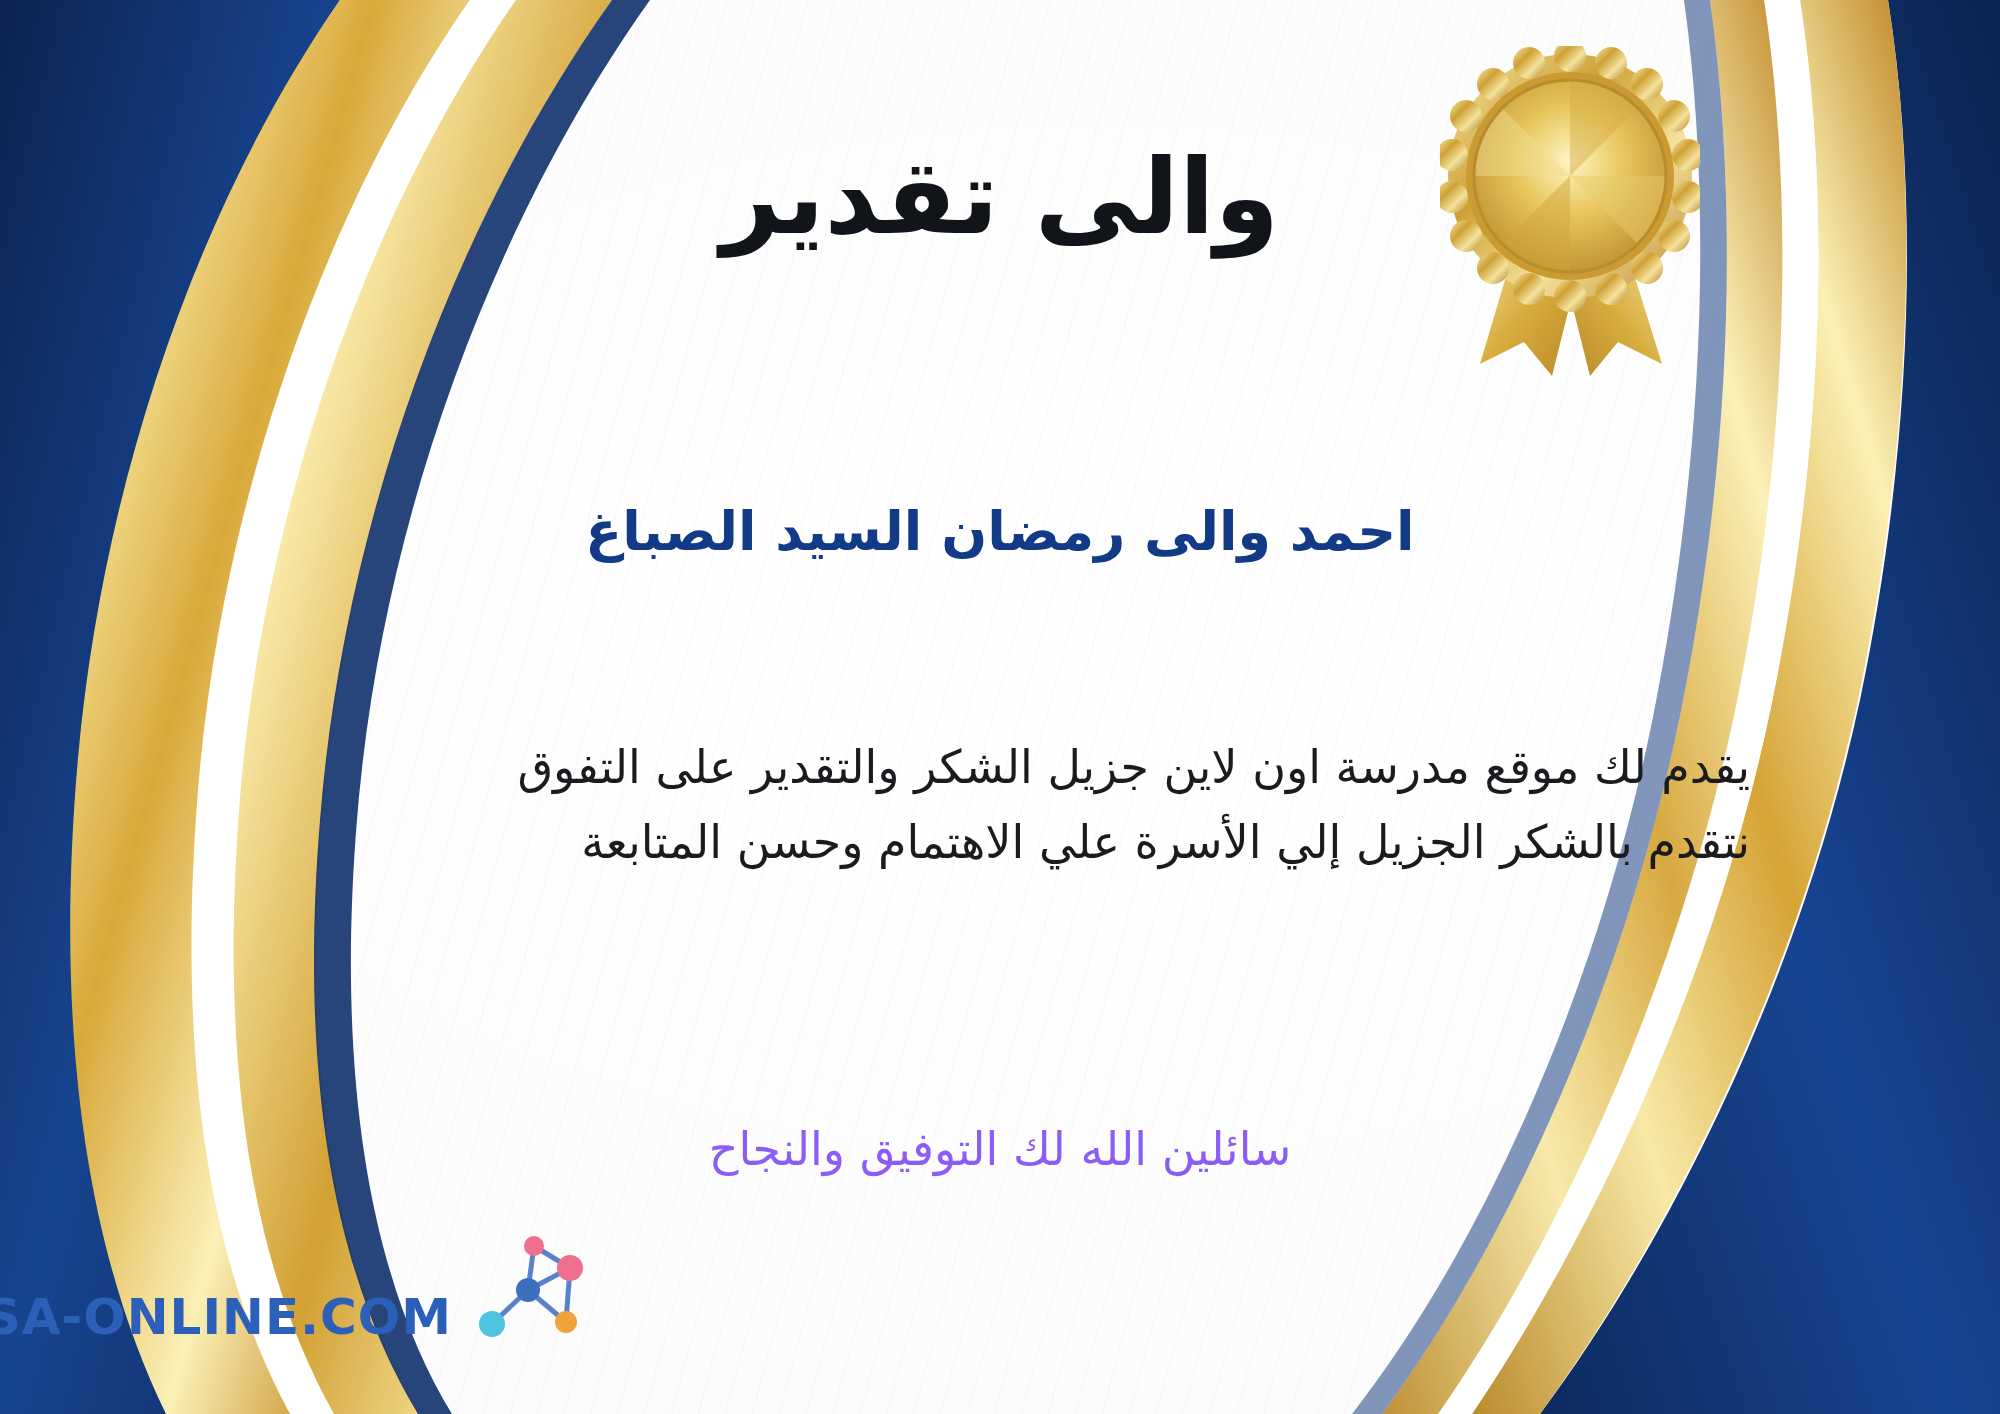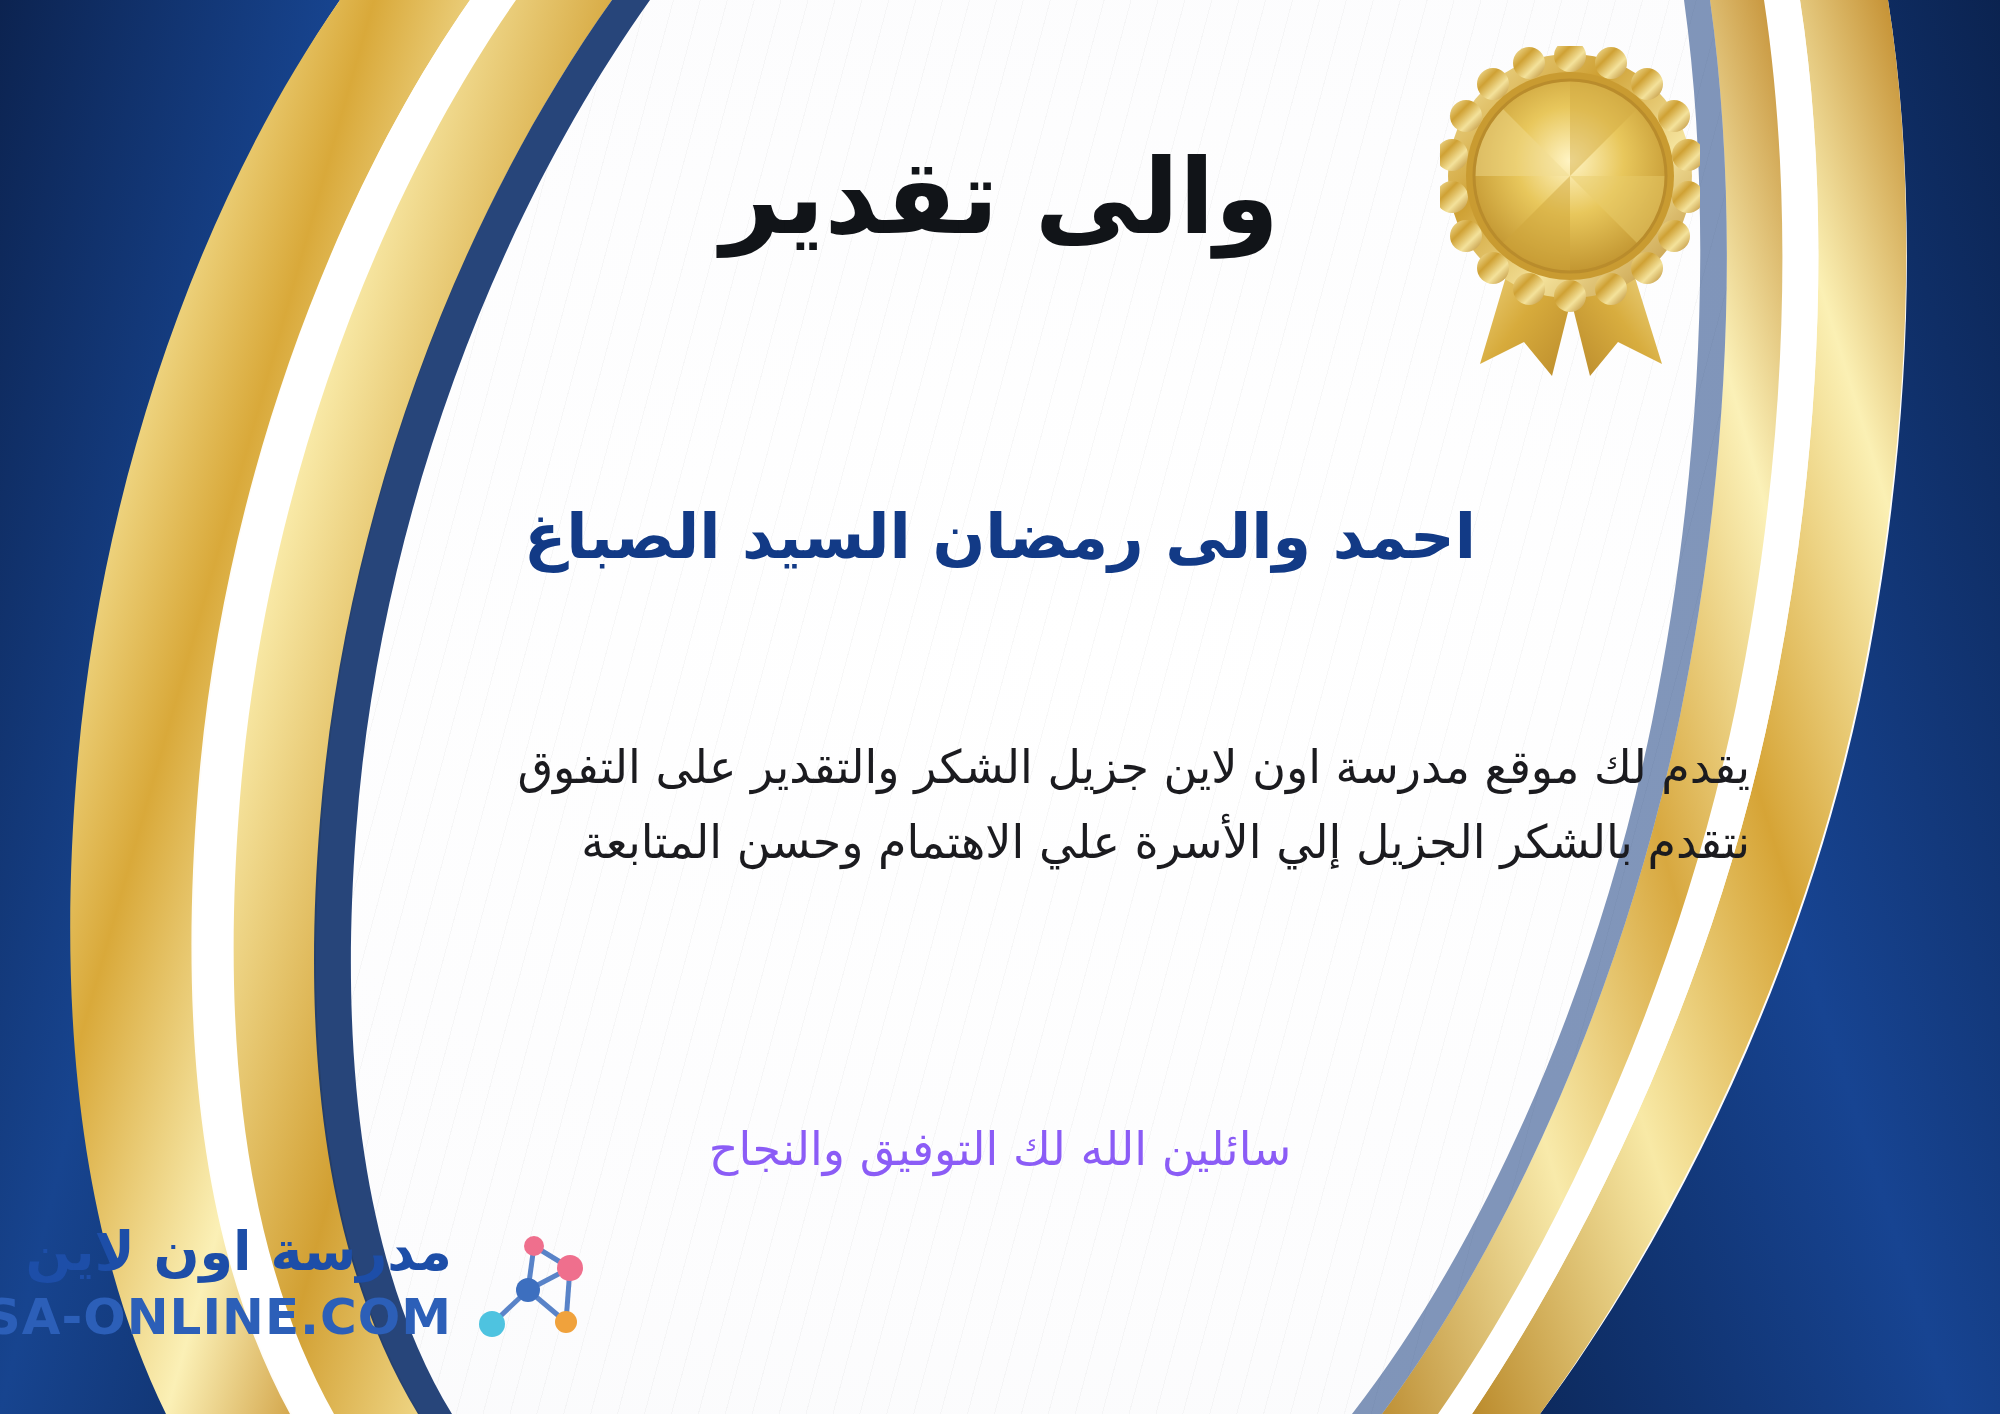--- a/index.html
+++ b/index.html
@@ -86,21 +86,21 @@
     color: #111418;
     letter-spacing: 0px;
     line-height: 1.1;
   }
 
   .recipient-name {
     position: absolute;
     top: 500px;
     left: 0;
     right: 0;
-    font-size: 62px;
+    font-size: 54px;
     font-weight: 700;
     color: #123a86;
     line-height: 1.2;
   }
 
   .body-block {
     position: absolute;
     top: 730px;
     left: 250px;
     right: 250px;
@@ -315,21 +315,20 @@
 
     <div class="body-block">
       <span class="body-line">يقدم لك موقع مدرسة اون لاين جزيل الشكر  والتقدير على التفوق</span>
       <span class="body-line">نتقدم  بالشكر الجزيل إلي الأسرة علي الاهتمام وحسن المتابعة</span>
     </div>
 
     <div class="closing-line">سائلين الله لك التوفيق  والنجاح</div>
   </div>
 
   <div class="brand">
-    <div class="brand-ar">مدرسة اون لاين</div>
     <div class="brand-url">MADRSA-ONLINE.COM</div>
 
     <svg class="brand-mark" viewBox="0 0 140 130">
       <g stroke="#3d6fbf" stroke-width="5" fill="none" opacity="0.85">
         <line x1="30" y1="96" x2="66" y2="62"></line>
         <line x1="66" y1="62" x2="108" y2="40"></line>
         <line x1="66" y1="62" x2="104" y2="94"></line>
         <line x1="108" y1="40" x2="104" y2="94"></line>
         <line x1="66" y1="62" x2="72" y2="18"></line>
         <line x1="72" y1="18" x2="108" y2="40"></line>

